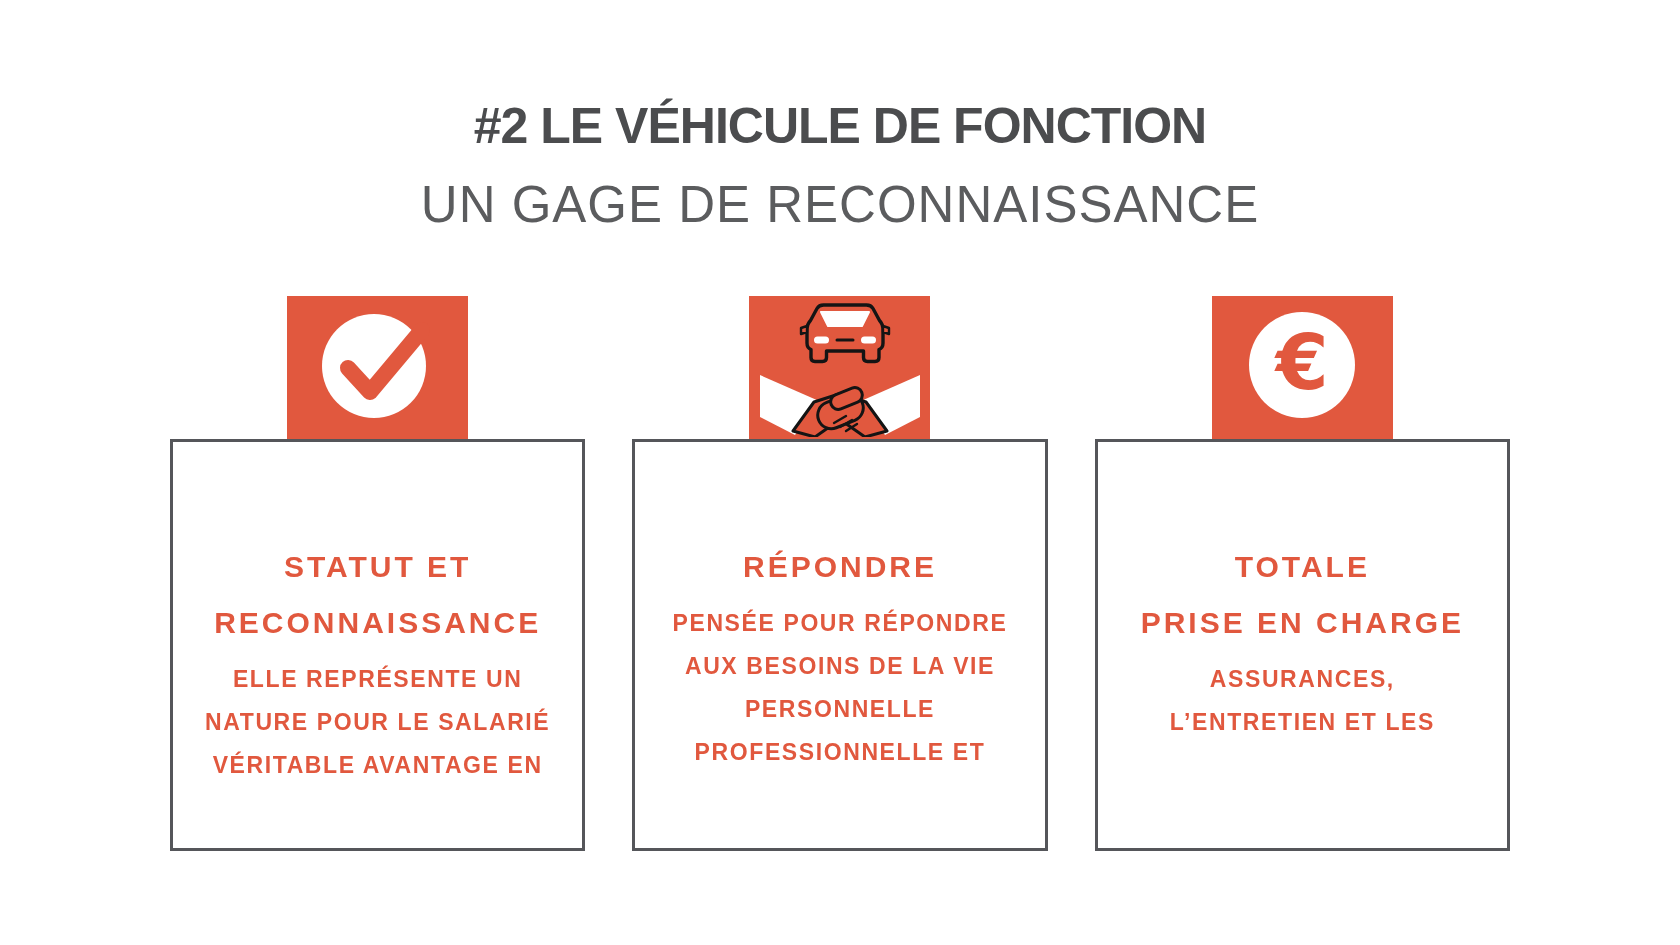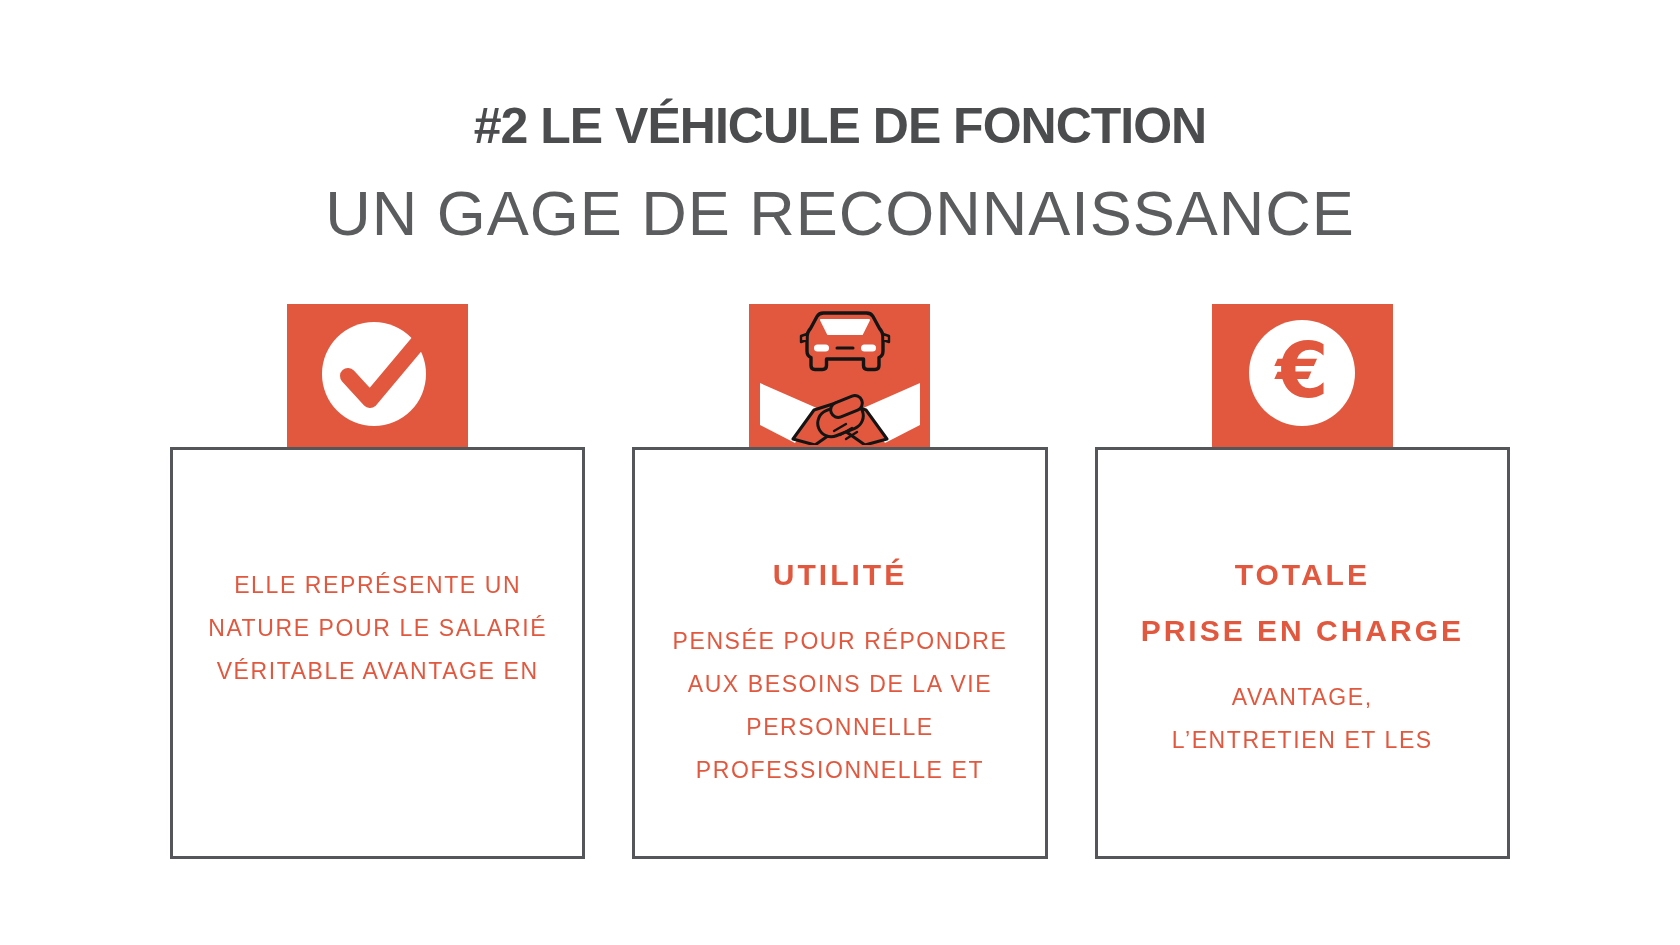--- a/index.html
+++ b/index.html
@@ -10,22 +10,22 @@
     overflow:hidden;
   }
   .header { text-align:center; padding-top:86px; }
   .title {
     margin:0;
     font-size:50px; line-height:80px;
     font-weight:800; letter-spacing:-1px;
     color:#4b4c4e;
   }
   .subtitle {
-    margin:12px;
-    font-size:63px; line-height:70px;
+    margin:4px;
+    font-size:51px; line-height:70px;
     font-weight:400; letter-spacing:1px;
     color:#5b5c5e;
   }
   .cards { display:flex; gap:47px; margin:56px 170px 0 170px; }
   .card-col { flex:1; display:flex; flex-direction:column; align-items:center; }
   .icon-box {
     width:181px; height:143px;
     background:#e1583e;
     display:flex; align-items:center; justify-content:center;
   }
@@ -37,23 +37,23 @@
     background:#ffffff;
     padding-top:97px;
     text-align:center;
   }
   .card-title {
     color:#e1583e;
     font-size:30px; font-weight:700;
     letter-spacing:3px; line-height:56px;
   }
   .card-text {
-    margin-top:17px;
+    margin-top:7px;
     color:#e1583e;
-    font-size:23px; font-weight:400;
+    font-size:23px; font-weight:700;
     letter-spacing:1.6px; line-height:43px;
   }
   .euro-circle {
     width:106px; height:106px; border-radius:50%;
     background:#ffffff;
     display:flex; align-items:center; justify-content:center;
     transform:translateY(-3px);
   }
   .euro-circle span {
     font-family:"DejaVu Sans", sans-serif;
@@ -75,20 +75,24 @@
   <div class="cards">
 
     <section class="card-col">
       <div class="icon-box">
         <svg class="check-svg" width="120" height="114" viewBox="0 0 120 114" style="overflow:visible">
           <circle cx="56" cy="58" r="52" fill="#ffffff"></circle>
           <path d="M 30 60 L 52 84 L 104 22" fill="none" stroke="#e1583e" stroke-width="16" stroke-linecap="round" stroke-linejoin="round"></path>
         </svg>
       </div>
       <div class="card">
+        <div class="card-title">
+          <div>STATUT ET</div>
+          <div>RECONNAISSANCE</div>
+        </div>
         <div class="card-text">
           <div>ELLE REPRÉSENTE UN</div>
           <div>NATURE POUR LE SALARIÉ</div>
           <div>VÉRITABLE AVANTAGE EN</div>
         </div>
       </div>
     </section>
 
     <section class="card-col">
       <div class="icon-box">
@@ -117,21 +121,21 @@
           <rect x="76" y="92" width="33" height="15" rx="7.5" transform="rotate(-22 92.5 99.5)" fill="#e1583e" stroke="#141414" stroke-width="3"></rect>
           <g stroke="#141414" stroke-width="2.4" stroke-linecap="round">
             <line x1="80" y1="124" x2="92" y2="117"></line>
             <line x1="86" y1="128" x2="98" y2="121"></line>
             <line x1="92" y1="132" x2="103" y2="125"></line>
           </g>
         </svg>
       </div>
       <div class="card">
         <div class="card-title">
-          <div>UTILITÉ</div>
+          <div>RÉPONDRE</div>
         </div>
         <div class="card-text">
           <div>PENSÉE POUR RÉPONDRE</div>
           <div>AUX BESOINS DE LA VIE</div>
           <div>PERSONNELLE</div>
           <div>PROFESSIONNELLE ET</div>
         </div>
       </div>
     </section>
 
@@ -140,20 +144,20 @@
         <div class="euro-circle">
           <span>€</span>
         </div>
       </div>
       <div class="card">
         <div class="card-title">
           <div>TOTALE</div>
           <div>PRISE EN CHARGE</div>
         </div>
         <div class="card-text">
-          <div>AVANTAGE,</div>
+          <div>ASSURANCES,</div>
           <div>L’ENTRETIEN ET LES</div>
         </div>
       </div>
     </section>
 
   </div>
 </div>
 
 </body></html>

